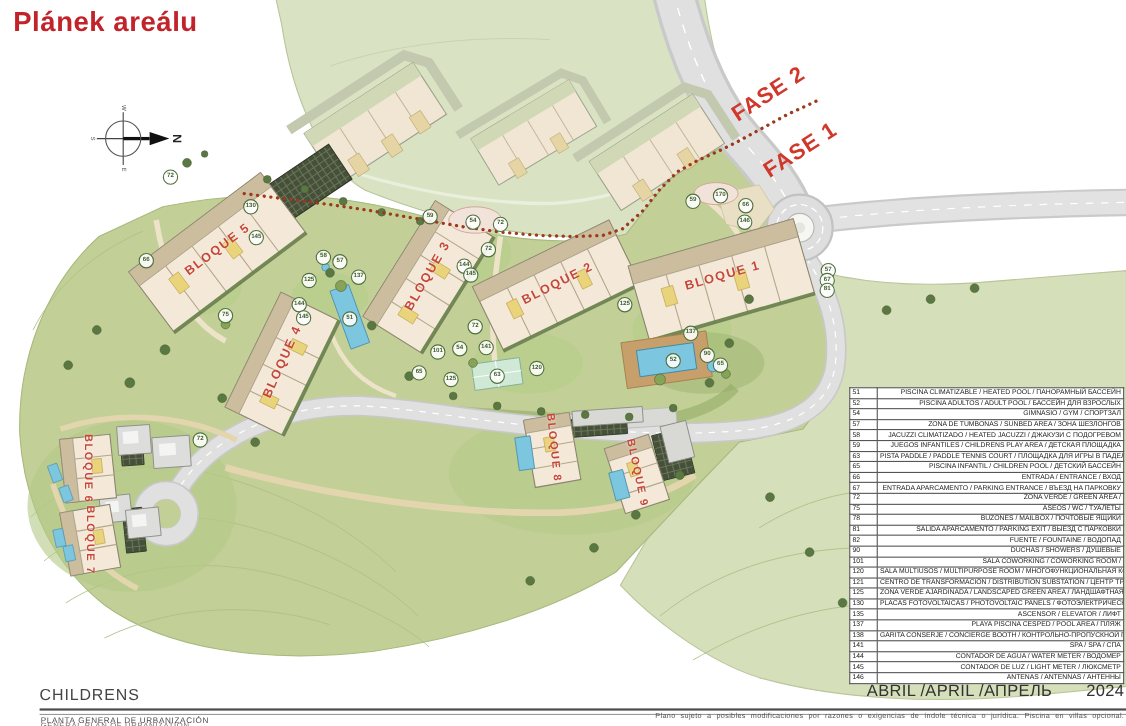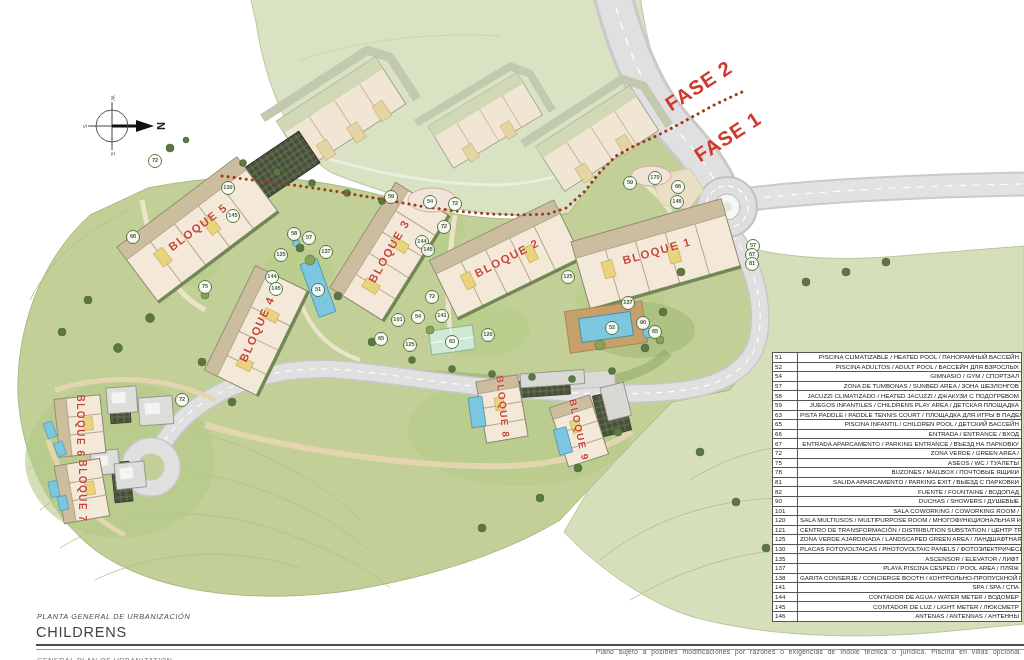--- a/index.html
+++ b/index.html
@@ -15,21 +15,21 @@
          justify-content:center;z-index:4;line-height:1;}
   .legend{position:absolute;left:772px;top:352px;width:250px;z-index:5;}
   .legend table{border-collapse:collapse;width:100%;background:#fff;border:1.5px solid #333;table-layout:fixed;}
   .legend td{border:1px solid #555;font-size:6.2px;color:#222;white-space:nowrap;overflow:hidden;height:8.6px;padding:0 2px;line-height:1;}
   .legend td.num{width:20px;}
   .legend td.txt{text-align:right;}
   .date-row{position:absolute;left:788px;top:620px;width:234px;display:flex;justify-content:space-between;
             font-size:15px;color:#333;z-index:6;letter-spacing:.3px;}
   .masterplan{position:absolute;left:36px;top:624px;font-size:14.5px;color:#454545;letter-spacing:.8px;z-index:6;}
   .footline{position:absolute;left:36px;right:0;top:644px;height:3px;border-top:2.4px solid #4c4c4c;border-bottom:1px solid #9a9a9a;z-index:6;}
-  .sub-es{position:absolute;left:37px;top:612px;font-size:7.4px;color:#4c4c4c;letter-spacing:.6px;z-index:6;font-style:italic;}
+  .sub-es{position:absolute;left:37px;top:650px;font-size:7.4px;color:#4c4c4c;letter-spacing:.6px;z-index:6;}
   .sub-en{position:absolute;left:37px;top:657px;font-size:7px;color:#6f6f6f;letter-spacing:.6px;z-index:6;}
   .disclaimer{position:absolute;left:560px;top:648px;width:462px;font-size:6.6px;color:#555;text-align:right;
               letter-spacing:.3px;word-spacing:2.5px;z-index:6;}
 </style>
 </head>
 <body>
 
 <div id="stage">
 
 <svg id="plan-svg" width="1024" height="660" viewBox="0 0 1024 660">
@@ -331,20 +331,21 @@
     <rect x="112" y="124.5" width="24" height="3" fill="#111"></rect>
     <polygon points="136,120 154,126 136,132" fill="#111"></polygon>
     <circle cx="112" cy="126" r="16" fill="none" stroke="#555" stroke-width="1"></circle>
     <text transform="translate(160,126) rotate(90)" text-anchor="middle" dominant-baseline="middle" font-size="11" font-weight="bold" fill="#222" font-family="Liberation Sans, sans-serif">N</text>
     <text transform="translate(84,126) rotate(90)" text-anchor="middle" dominant-baseline="middle" font-size="5.5" fill="#555" font-family="Liberation Sans, sans-serif">S</text>
     <text transform="translate(112,98) rotate(90)" text-anchor="middle" dominant-baseline="middle" font-size="5.5" fill="#555" font-family="Liberation Sans, sans-serif">W</text>
     <text transform="translate(112,154) rotate(90)" text-anchor="middle" dominant-baseline="middle" font-size="5.5" fill="#555" font-family="Liberation Sans, sans-serif">E</text>
   </g>
 </svg>
 
+<div class="title">Plánek areálu</div>
 
 <div class="fase" style="left:699px;top:86px;transform:translate(-50%,-50%) rotate(-33deg);">FASE 2</div>
 <div class="fase" style="left:728px;top:137px;transform:translate(-50%,-50%) rotate(-33deg);">FASE 1</div>
 
 <div class="legend">
   <table>
         <tbody id="legend-body">
           <tr>
             <td class="num">51</td>
             <td class="txt">PISCINA CLIMATIZABLE / HEATED POOL / ПАНОРАМНЫЙ БАССЕЙН</td>
@@ -454,20 +455,24 @@
             <td class="txt">CONTADOR DE LUZ / LIGHT METER / ЛЮКСМЕТР</td>
           </tr>
           <tr>
             <td class="num">146</td>
             <td class="txt">ANTENAS / ANTENNAS / АНТЕННЫ</td>
           </tr>
         </tbody>
       </table>
 </div>
 
+<div class="date-row">
+  <span>ABRIL /APRIL /АПРЕЛЬ</span>
+  <span>2024</span>
+</div>
 
 <div class="masterplan">CHILDRENS</div>
 <div class="footline"></div>
 <div class="sub-es">PLANTA GENERAL DE URBANIZACIÓN</div>
 <div class="sub-en">GENERAL PLAN OF URBANIZATION</div>
 <div class="disclaimer">Plano sujeto a posibles modificaciones por razones o exigencias de índole técnica o jurídica. Piscina en villas opcional.</div>
 
 <div class="block-label" style="left: 657px; top: 251px; font-size: 11.5px; transform: translate(-50%, -50%) rotate(-16deg);">BLOQUE 1</div>
     <div class="block-label" style="left: 507px; top: 258px; font-size: 11.5px; transform: translate(-50%, -50%) rotate(-27deg);">BLOQUE 2</div>
     <div class="block-label" style="left: 389px; top: 251px; font-size: 11.5px; transform: translate(-50%, -50%) rotate(-60deg);">BLOQUE 3</div>

